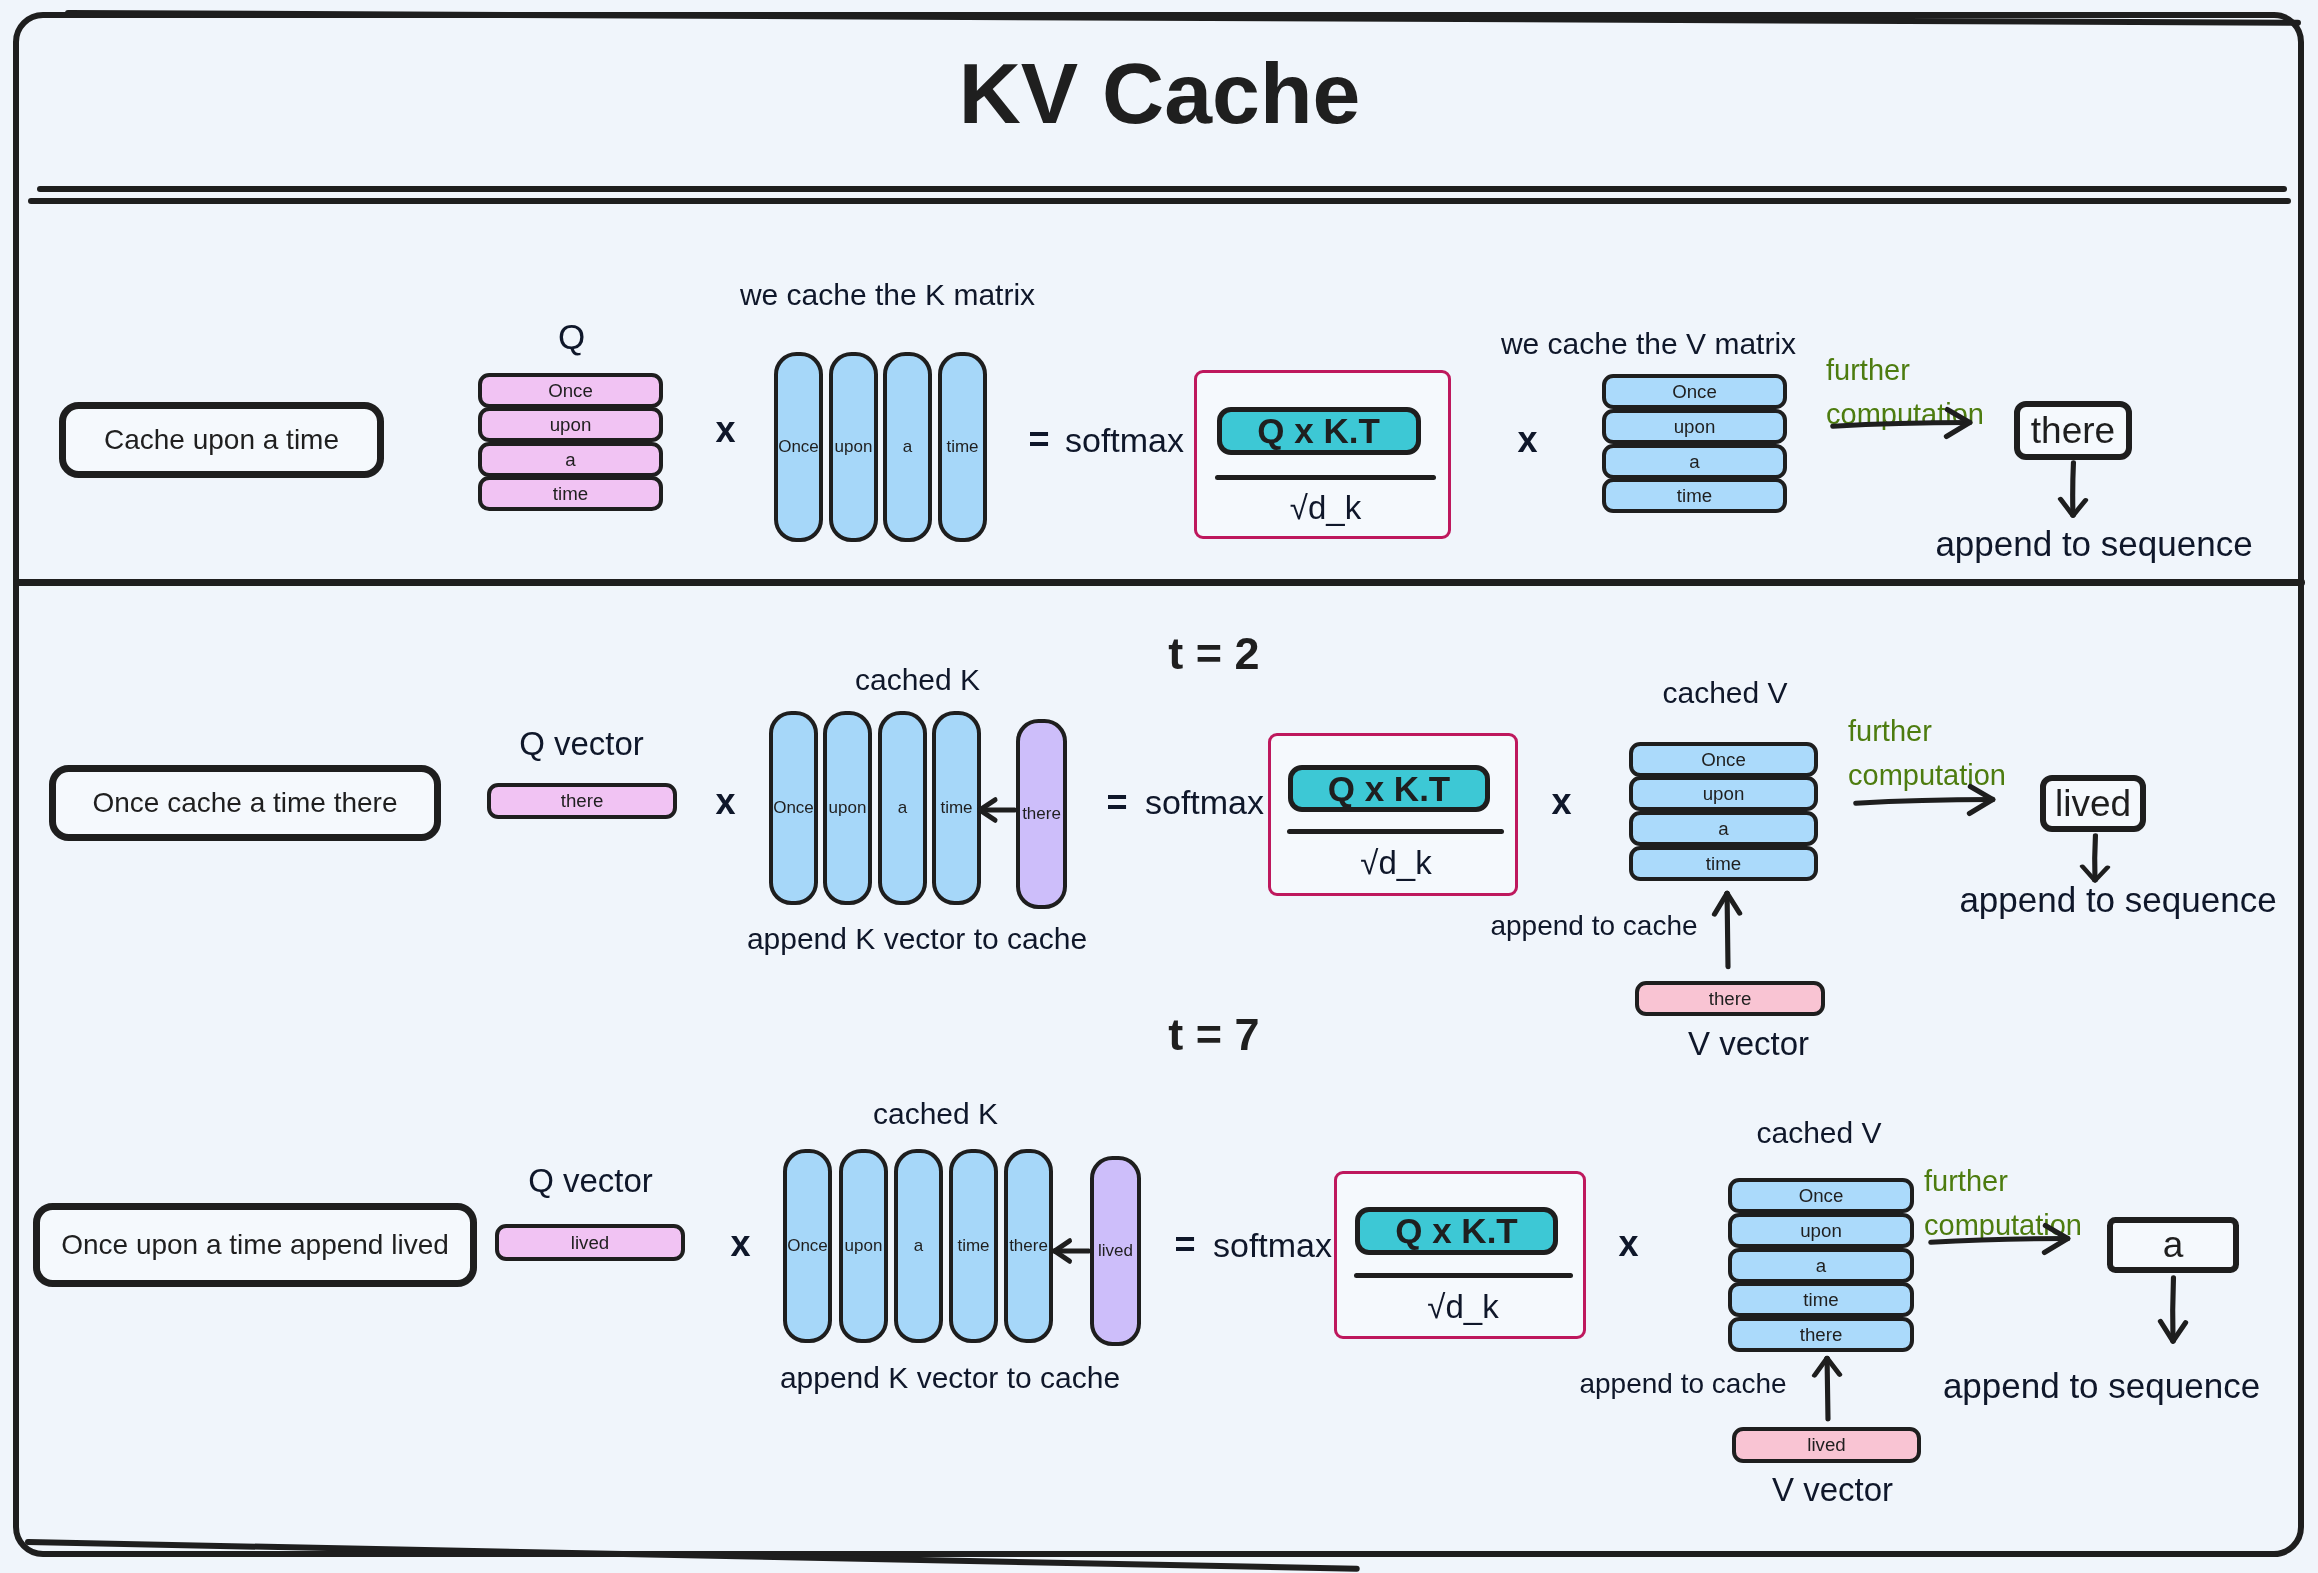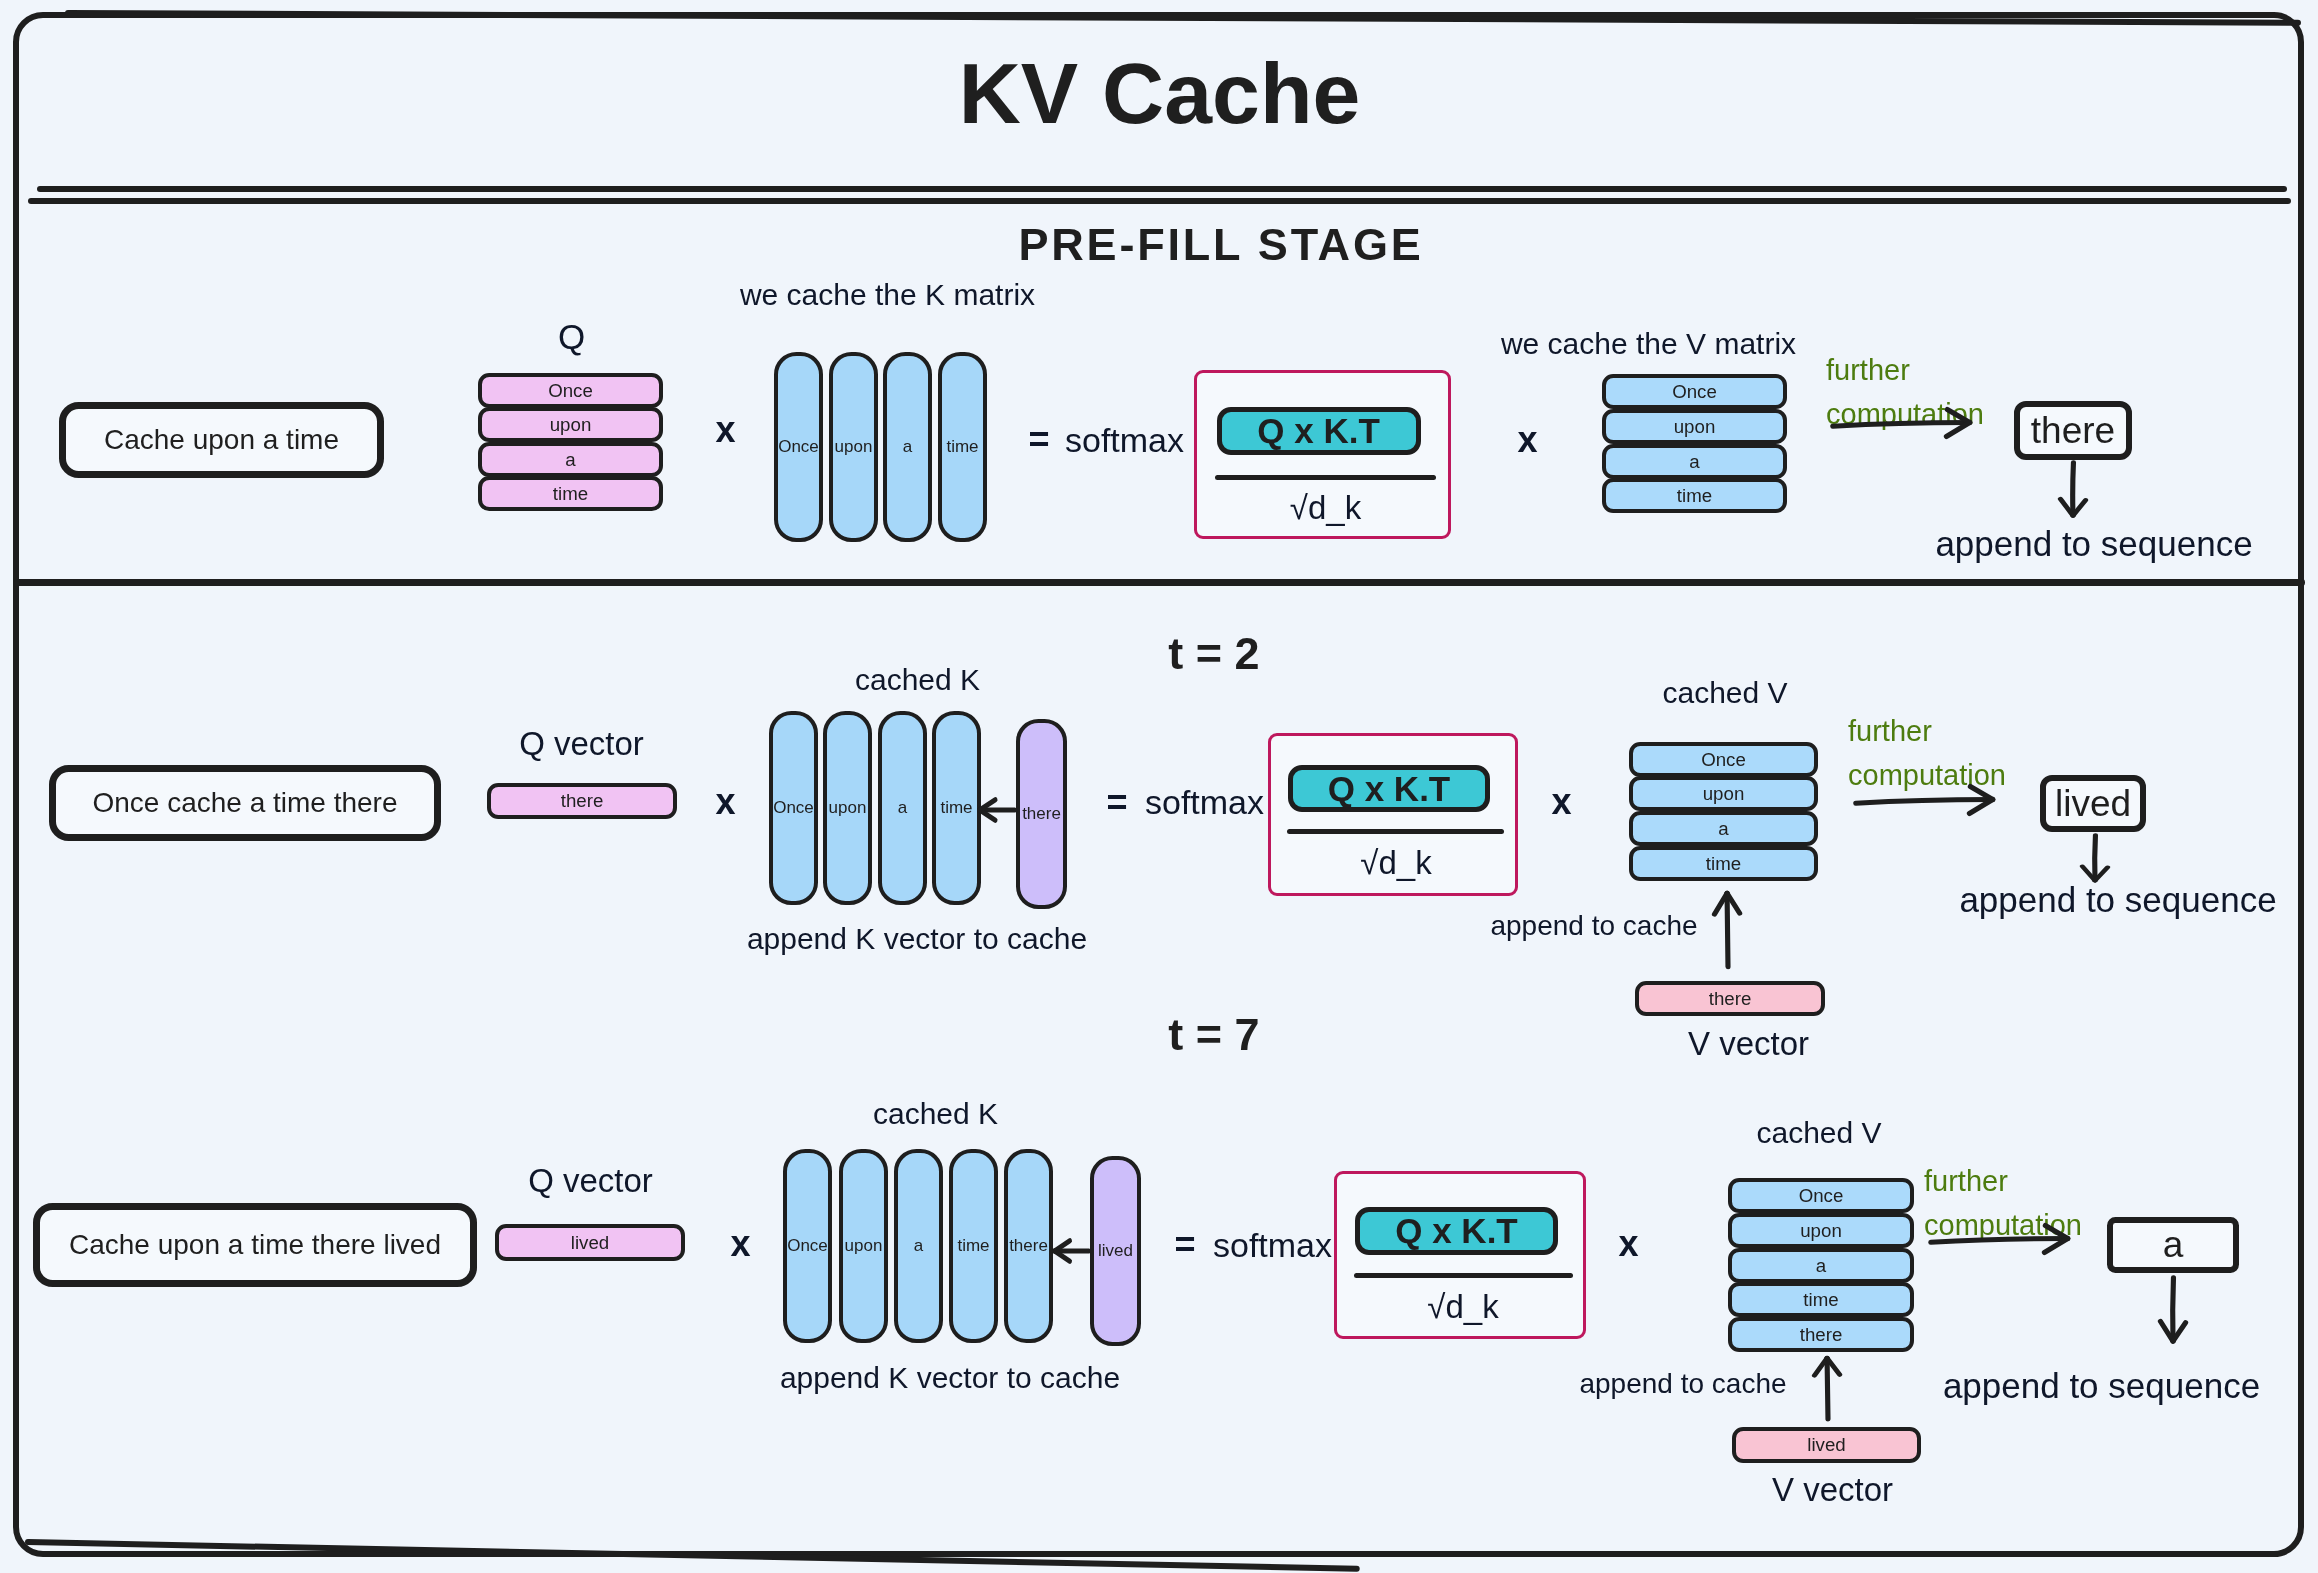--- a/index.html
+++ b/index.html
@@ -51,21 +51,20 @@
 <div class="canvas">
 
   <div class="frame"></div>
   <div class="hline" style="left:65px;top:10.3px;width:2236px;height:5.6px;transform:rotate(0.25deg);transform-origin:left center;"></div>
   <div class="hline" style="left:25px;top:1539px;width:1335px;height:5.6px;transform:rotate(1.15deg);transform-origin:left center;"></div>
 
   <div class="title">KV Cache</div>
   <div class="hline" style="left:37px;top:186px;width:2250px;height:6px;"></div>
   <div class="hline" style="left:28px;top:198px;width:2263px;height:6px;"></div>
 
-  <div class="stage" style="left:1004px;top:219px;width:434px;">PRE-FILL STAGE</div>
 
   <div class="seq" style="left:59px;top:402px;width:325px;height:76px;">Cache upon a time</div>
 
   <div class="lbl veclbl" style="left:478px;top:317px;width:187px;font-size:35px;">Q</div>
   <div class="cell vrow qpink" style="left:478px;top:373px;width:185px;height:35px;">Once</div>
   <div class="cell vrow qpink" style="left:478px;top:407px;width:185px;height:35px;">upon</div>
   <div class="cell vrow qpink" style="left:478px;top:442px;width:185px;height:35px;">a</div>
   <div class="cell vrow qpink" style="left:478px;top:476px;width:185px;height:35px;">time</div>
 
   <div class="lbl op" style="left:700px;top:409px;width:51px;">x</div>
@@ -164,21 +163,21 @@
   <div class="outbox" style="left:2040px;top:775px;width:106px;height:57px;">lived</div>
   <svg class="arrow" style="left:2074px;top:833px;" width="42" height="54" viewBox="0 0 90 170" preserveAspectRatio="none">
     <path d="M46,6 C44,60 44,110 45,150"></path>
       <path d="M45,150 L18,105"></path>
       <path d="M45,150 L72,108"></path>
   </svg>
   <div class="lbl appseq" style="left:1945px;top:880px;width:346px;">append to sequence</div>
 
   <div class="thead" style="left:1074px;top:1009px;width:280px;">t = 7</div>
 
-  <div class="seq" style="left:33px;top:1203px;width:444px;height:84px;">Cache upon a time there lived</div>
+  <div class="seq" style="left:33px;top:1203px;width:444px;height:84px;">Once upon a time append lived</div>
 
   <div class="lbl veclbl" style="left:518px;top:1162px;width:145px;">Q vector</div>
   <div class="cell vrow qpink" style="left:495px;top:1224px;width:190px;height:37px;">lived</div>
   <div class="lbl op" style="left:717px;top:1223px;width:47px;">x</div>
 
   <div class="lbl cap" style="left:812px;top:1097px;width:247px;">cached K</div>
   <div class="cell kcol kblue" style="left:783px;top:1149px;width:49px;height:194px;">Once</div>
   <div class="cell kcol kblue" style="left:839px;top:1149px;width:49px;height:194px;">upon</div>
   <div class="cell kcol kblue" style="left:894px;top:1149px;width:49px;height:194px;">a</div>
   <div class="cell kcol kblue" style="left:949px;top:1149px;width:49px;height:194px;">time</div>

